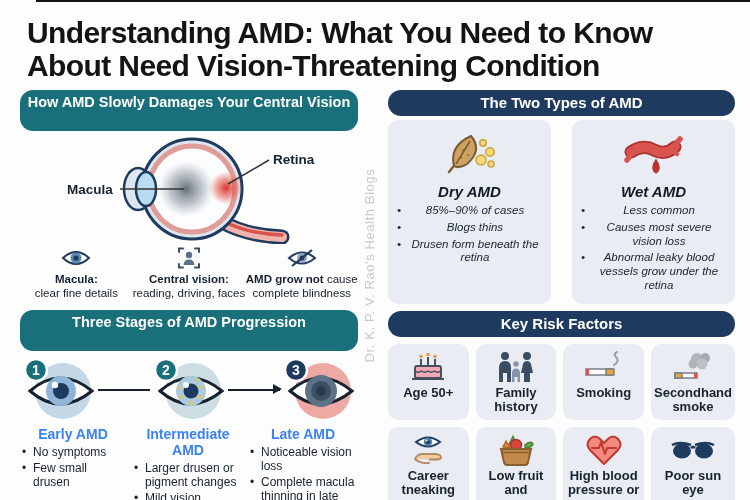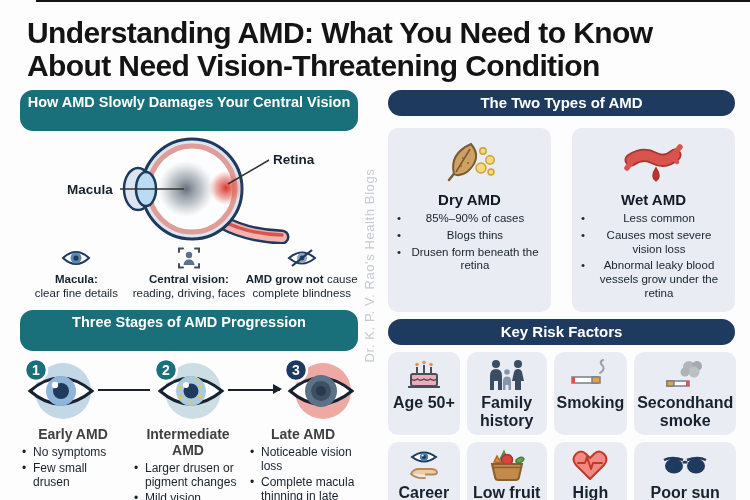--- a/index.html
+++ b/index.html
@@ -26,39 +26,39 @@
   .fact b { font-weight:bold; }
 
   .stages-row { display:flex; align-items:center; justify-content:space-between; margin-top:5px; height:68px; padding:0 2px; }
   .stage-eye { position:relative; width:74px; height:66px; flex:0 0 auto; }
   .connector { flex:1; height:2.5px; background:#17222e; margin:0 2px; position:relative; }
   .connector.arrow::after { content:""; position:absolute; right:-2px; top:-4.5px; border-left:9px solid #17222e;
        border-top:5.5px solid transparent; border-bottom:5.5px solid transparent; }
 
   .stage-texts { display:flex; margin-top:2px; }
   .stage-text { font-size:12px; color:#17222e; }
-  .stage-text h4 { font-size:14px; font-weight:bold; text-align:center; margin-bottom:3px; color:#404040; }
+  .stage-text h4 { font-size:14px; font-weight:bold; text-align:center; margin-bottom:3px; color:#3b82f6; }
   .stage-text ul { list-style:none; padding-left:2px; }
   .stage-text li { position:relative; padding-left:11px; line-height:1.18; margin-bottom:2px; }
   .stage-text li::before { content:"•"; position:absolute; left:0; top:0; }
   .st1 { width:106px; } .st2 { width:118px; padding-left:6px; } .st3 { width:114px; padding-left:4px; }
 
-  .cards { display:flex; gap:21px; margin-top:12px; }
+  .cards { display:flex; gap:21px; margin-top:4px;font-style:italic; }
   .card { flex:1; background:#e9ecf3; border-radius:10px; padding:9px 9px 8px; min-height:155px; }
   .card .ic { height:52px; display:flex; align-items:center; justify-content:center; }
   .card h3 { text-align:center; font-size:15px; font-weight:bold; color:#101a24; margin:2px 0 4px; }
   .card ul { list-style:none;text-align:center; }
   .card li { position:relative; padding-left:11px; font-size:11.5px; line-height:1.2; color:#17222e; margin-bottom:3px; }
   .card li::before { content:"•"; position:absolute; left:0; top:0; }
 
   .risks-header { margin-top:7px; }
   .risk-grid { display:grid; grid-template-columns:repeat(4,1fr); gap:7px; margin-top:7px; }
   .risk { background:#e9ecf3; border-radius:10px; padding:7px 3px 5px; text-align:center; }
   .risk .ic { height:32px; display:flex; align-items:center; justify-content:center; margin-bottom:3px; }
-  .risk .lbl { font-size:16px; font-weight:bold; color:#17222e; line-height:1.12; }
+  .risk .lbl { font-size:13px; font-weight:bold; color:#17222e; line-height:1.12; }
 
   .watermark { position:absolute; left:229px; top:258px; width:280px; text-align:center;
                transform:rotate(-90deg); color:#c4c9d3; font-size:13px; letter-spacing:0.6px;
                z-index:6; pointer-events:none; }
   svg { display:block; }
 </style>
 </head>
 <body>
 
 <div class="page">

